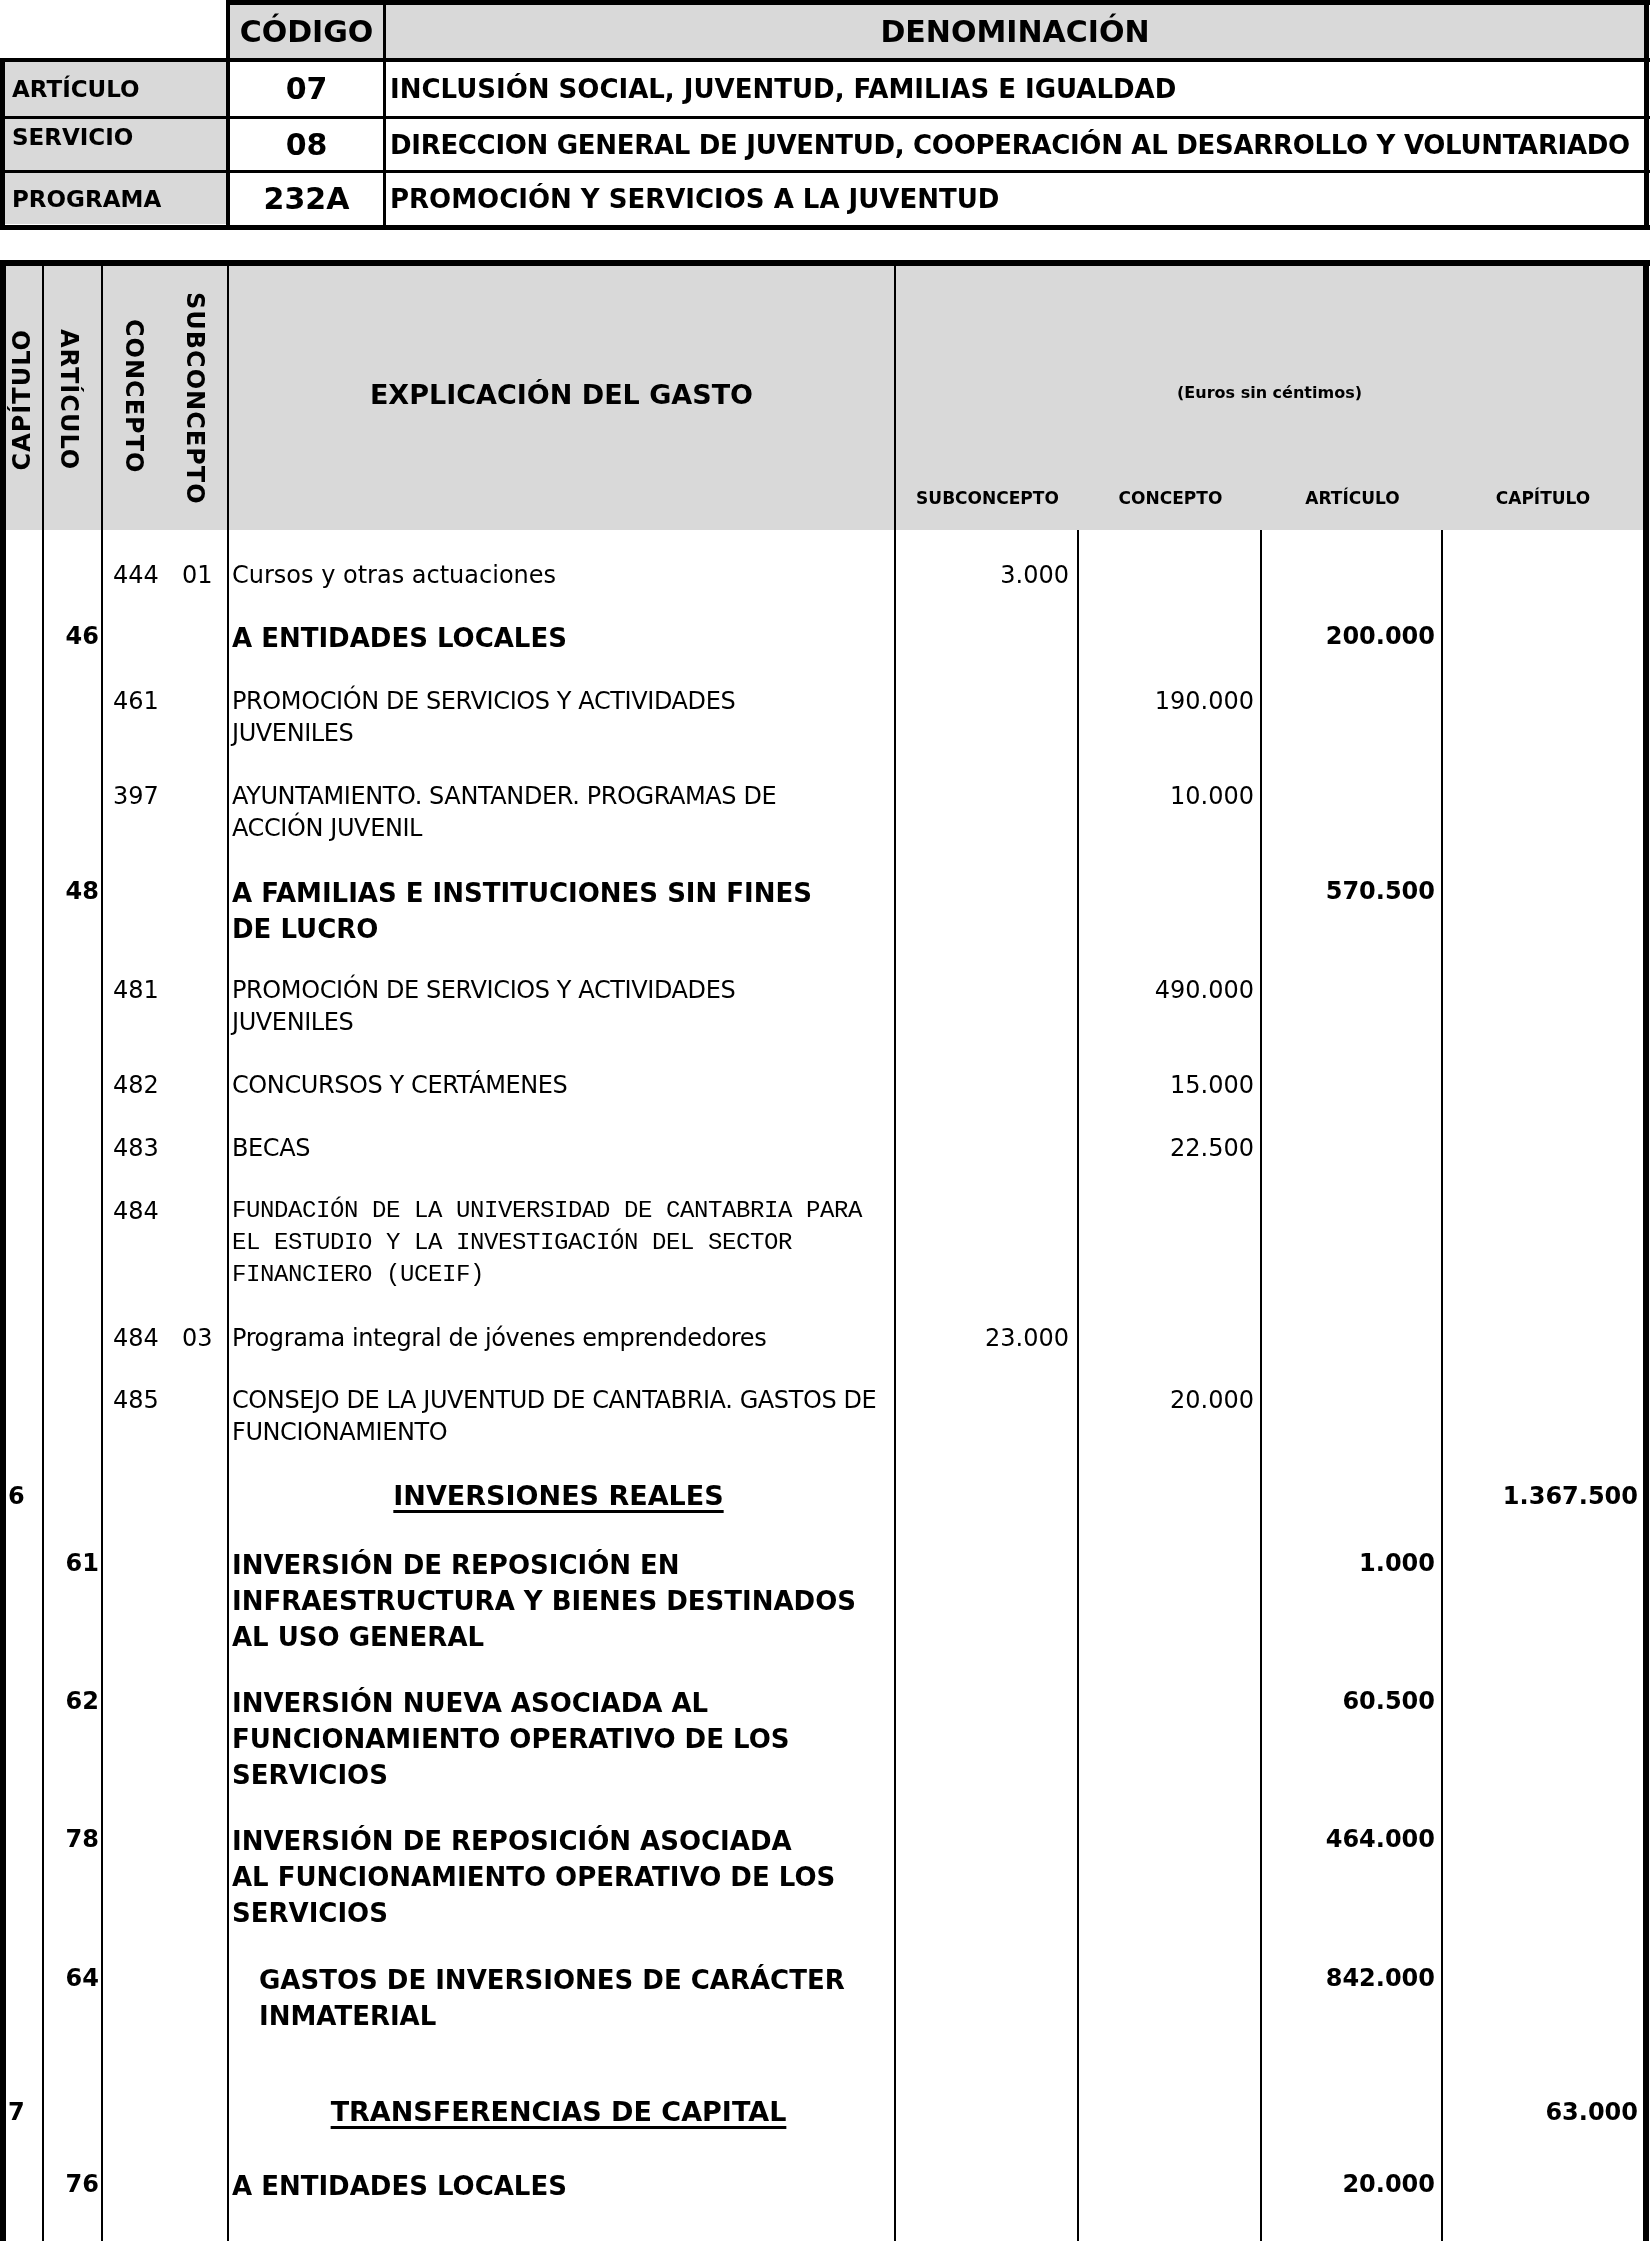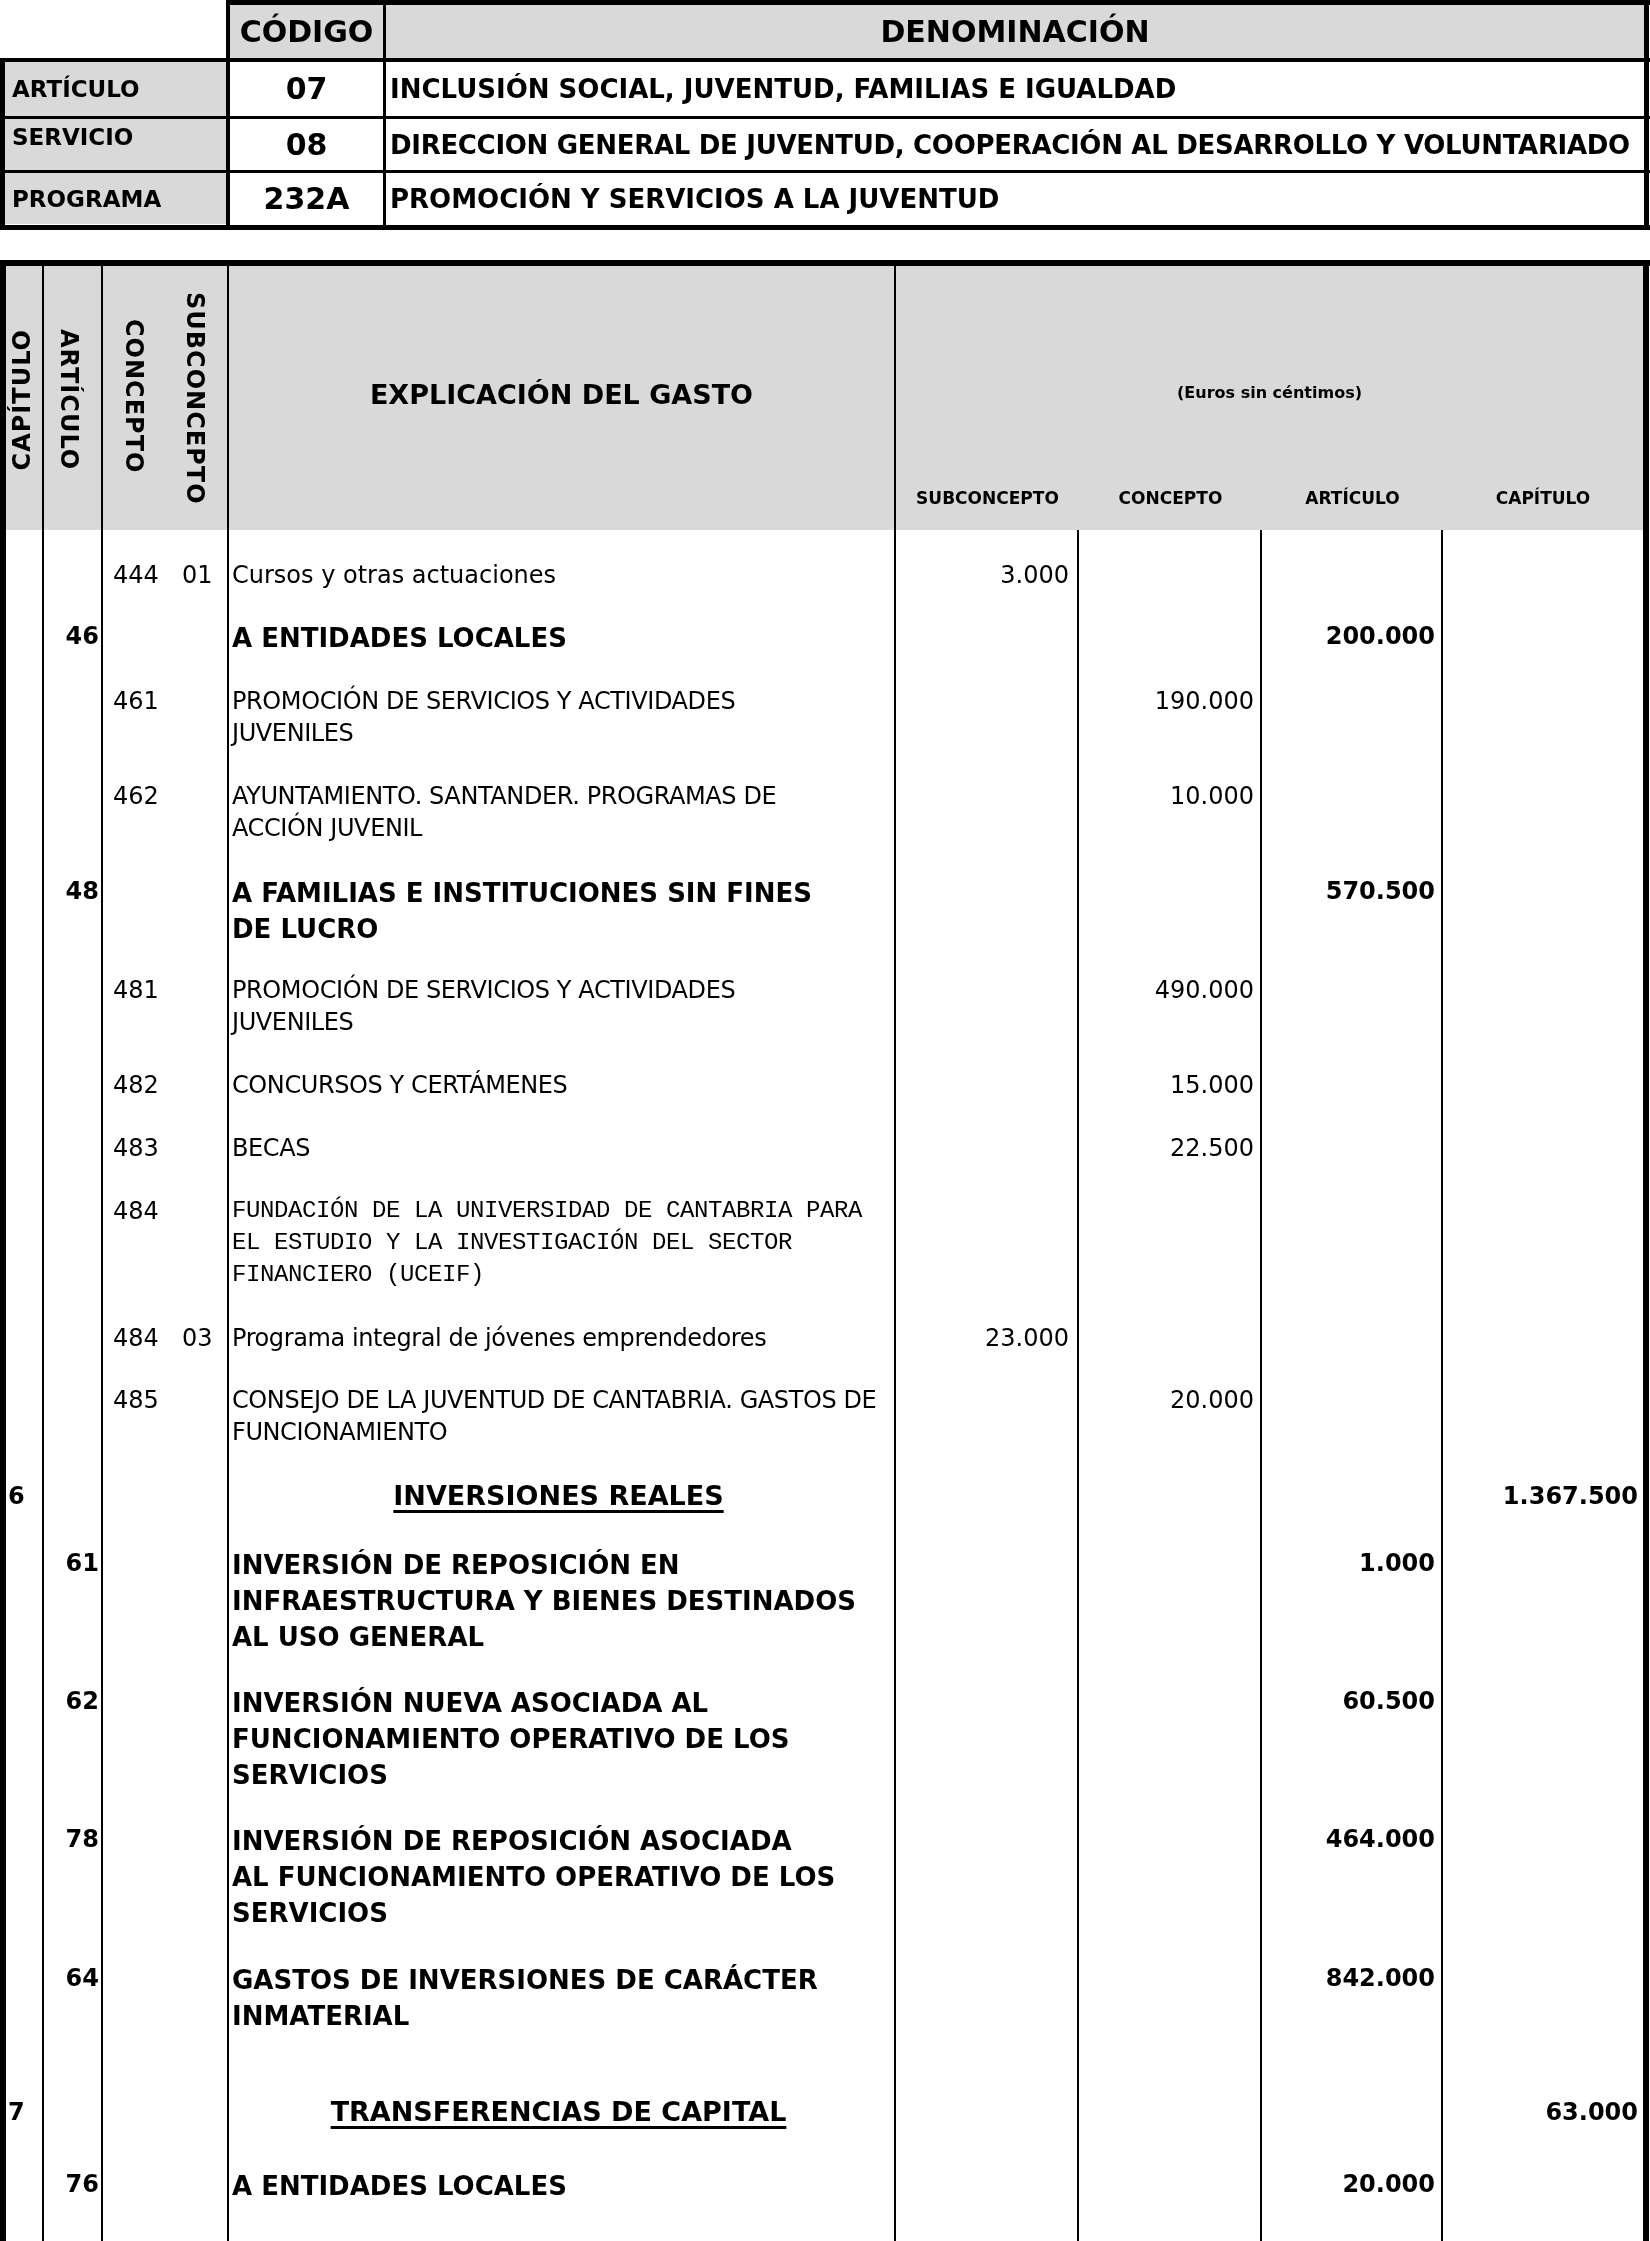--- a/index.html
+++ b/index.html
@@ -120,21 +120,21 @@
       <span class="c a3">200.000</span>
     </div>
 
     <div class="row" style="top:155px;">
       <span class="c con">461</span>
       <span class="c exp narrow" style="width:554px;">PROMOCIÓN DE SERVICIOS Y ACTIVIDADES JUVENILES</span>
       <span class="c a2">190.000</span>
     </div>
 
     <div class="row" style="top:250px;">
-      <span class="c con">462</span>
+      <span class="c con">397</span>
       <span class="c exp narrow" style="width:594px;">AYUNTAMIENTO. SANTANDER. PROGRAMAS DE ACCIÓN JUVENIL</span>
       <span class="c a2">10.000</span>
     </div>
 
     <div class="row bold" style="top:345px;">
       <span class="c art">48</span>
       <span class="c exp" style="width:594px;">A FAMILIAS E INSTITUCIONES SIN FINES DE LUCRO</span>
       <span class="c a3">570.500</span>
     </div>
 
@@ -193,21 +193,21 @@
     </div>
 
     <div class="row bold" style="top:1293px;">
       <span class="c art">78</span>
       <span class="c exp" style="width:604px;">INVERSIÓN DE REPOSICIÓN ASOCIADA AL FUNCIONAMIENTO OPERATIVO DE LOS SERVICIOS</span>
       <span class="c a3">464.000</span>
     </div>
 
     <div class="row bold" style="top:1432px;">
       <span class="c art">64</span>
-      <span class="c exp" style="width:604px;">GASTOS DE INVERSIONES DE CARÁCTER INMATERIAL</span>
+      <span class="c exp" style="width:604px;margin-left:27px;">GASTOS DE INVERSIONES DE CARÁCTER INMATERIAL</span>
       <span class="c a3">842.000</span>
     </div>
 
     <div class="row chapter" style="top:1566px;">
       <span class="c cap">7</span>
       <span class="c exp">TRANSFERENCIAS DE CAPITAL</span>
       <span class="c a4">63.000</span>
     </div>
 
     <div class="row bold" style="top:1638px;">

